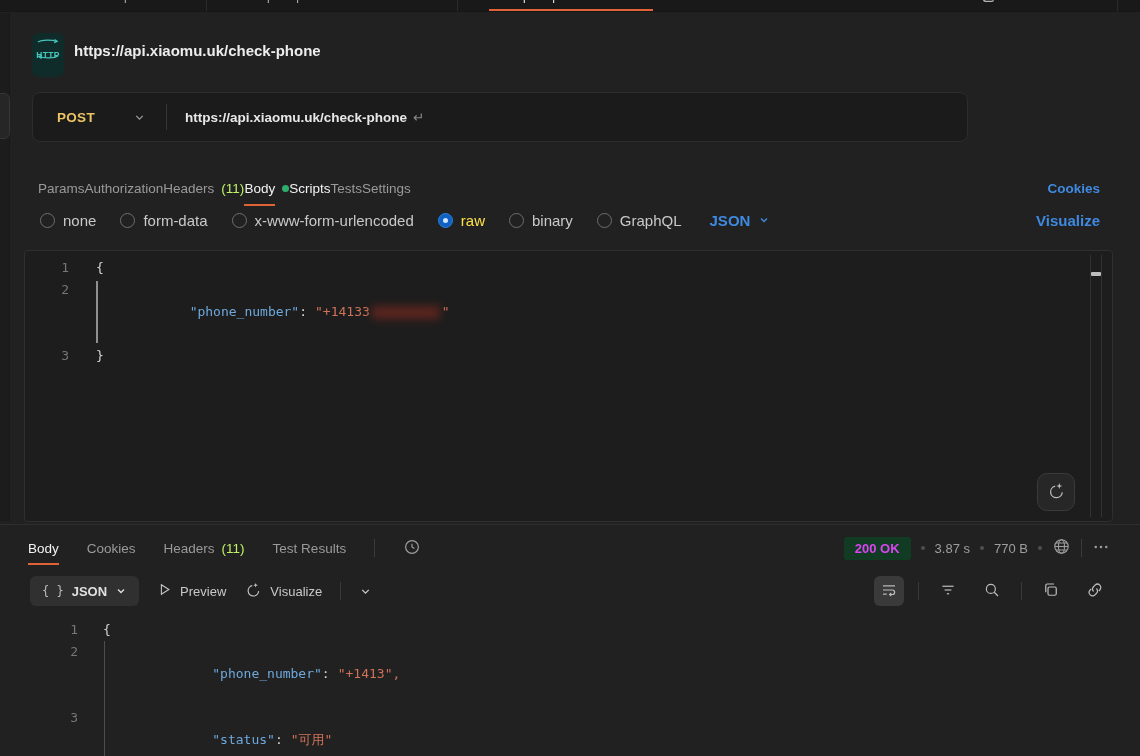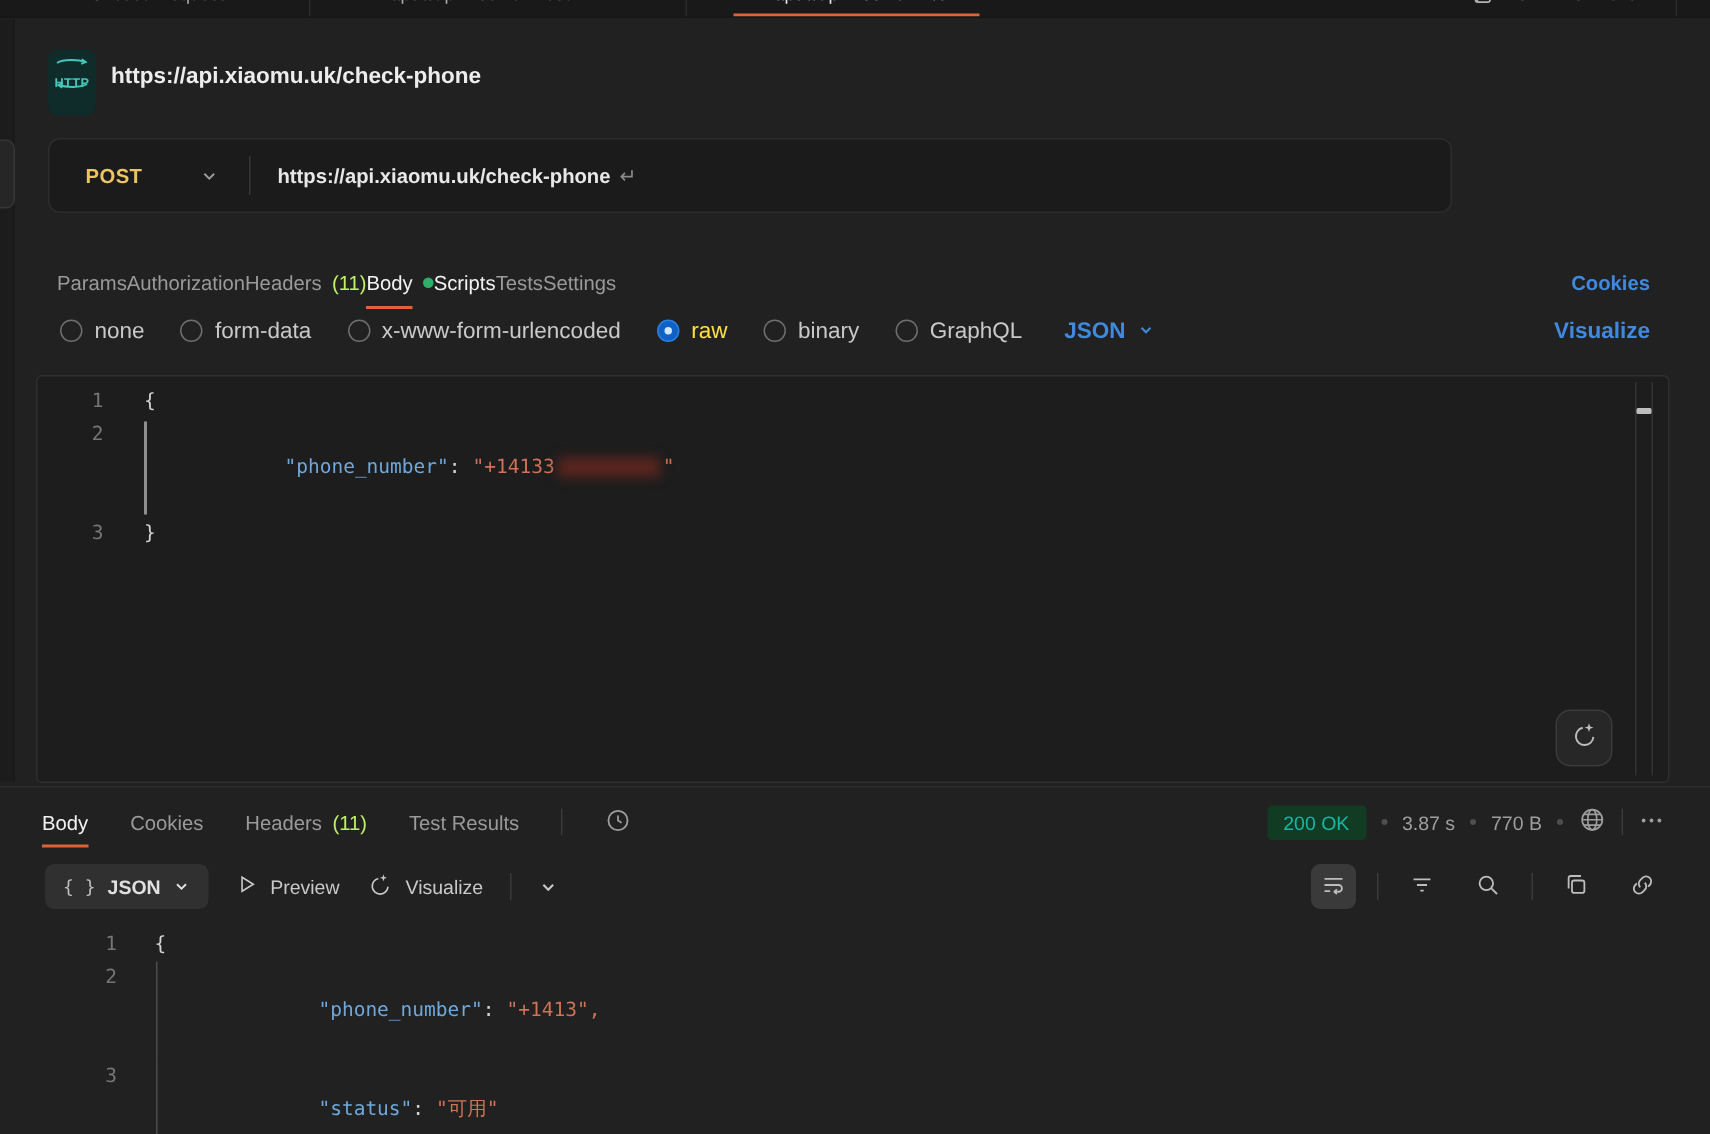--- a/index.html
+++ b/index.html
@@ -80,21 +80,21 @@
   .scroll-handle { position:absolute; right:11px; top:21px; width:10px; height:4px; background:#bdbdbd; border-radius:1px; }
   .postbot-btn { position:absolute; right:37px; bottom:10px; width:38px; height:38px; border-radius:10px; border:1px solid #3b3b3b; background:#272727; color:#bdbdbd; display:flex; align-items:center; justify-content:center; cursor:pointer; }
 
   
   .resp { position:absolute; left:0; right:0; top:524px; bottom:0; border-top:1px solid #2e2e2e; background:#212121; }
   .resp-tabs { display:flex; align-items:center; height:46px; padding:0 30px 0 28px; gap:28px; font-size:13.5px; color:#9a9a9a; }
   .resp-tabs .rtab.active::after { bottom:-9px; right:0; }
   .vdiv { width:1px; height:18px; background:#3a3a3a; flex:none; }
   .icon-btn { display:flex; align-items:center; justify-content:center; color:#9e9e9e; cursor:pointer; }
   .resp-meta { margin-left:auto; display:flex; align-items:center; gap:10px; font-size:13px; color:#9e9e9e; }
-  .status-pill { background:#123b24; color:#14b8a6; font-size:13px; padding:4px 11px; border-radius:3px; font-weight:400; }
+  .status-pill { background:#123b24; color:#d946ef; font-size:13px; padding:4px 11px; border-radius:3px; font-weight:700; }
   .sep-dot { width:4px; height:4px; border-radius:50%; background:#4e4e4e; }
   .resp-toolbar { display:flex; align-items:center; height:40px; padding:0 30px 0 30px; gap:18px; color:#c9c9c9; font-size:13px; }
   .json-pill { display:flex; align-items:center; gap:8px; background:#303030; border-radius:6px; height:30px; padding:0 12px; cursor:pointer; color:#e0e0e0; }
   .json-pill .braces { color:#bdbdbd; font-family:"DejaVu Sans Mono", monospace; font-size:12px; }
   .toolbtn { display:flex; align-items:center; gap:8px; cursor:pointer; color:#c9c9c9; }
   .toolbar-right { margin-left:auto; display:flex; align-items:center; gap:14px; }
   .icon-sq { width:30px; height:30px; border-radius:6px; display:flex; align-items:center; justify-content:center; color:#bdbdbd; cursor:pointer; }
   .icon-sq.active { background:#3a3a3a; }
   .resp-editor { padding:8px 0 0 28px; font-family:"DejaVu Sans Mono", monospace; font-size:13px; }
   .resp-editor .ln { width:50px; margin-right:25px; }

